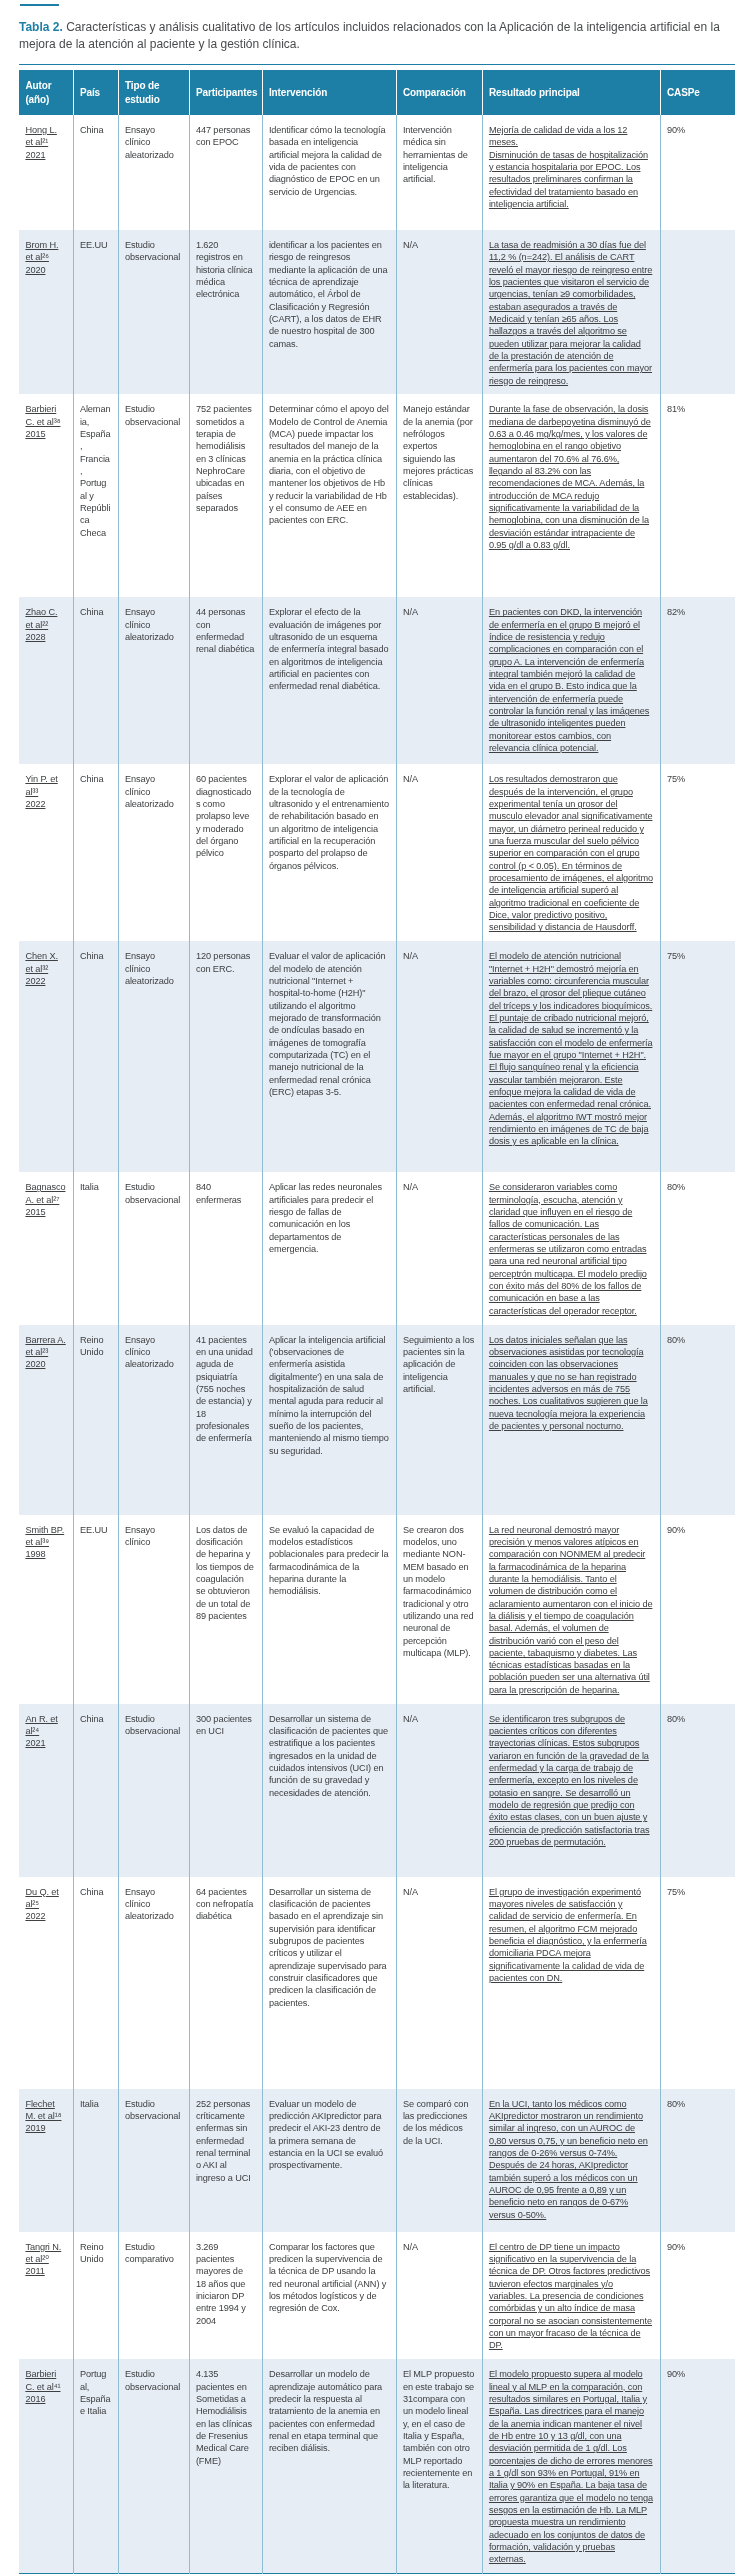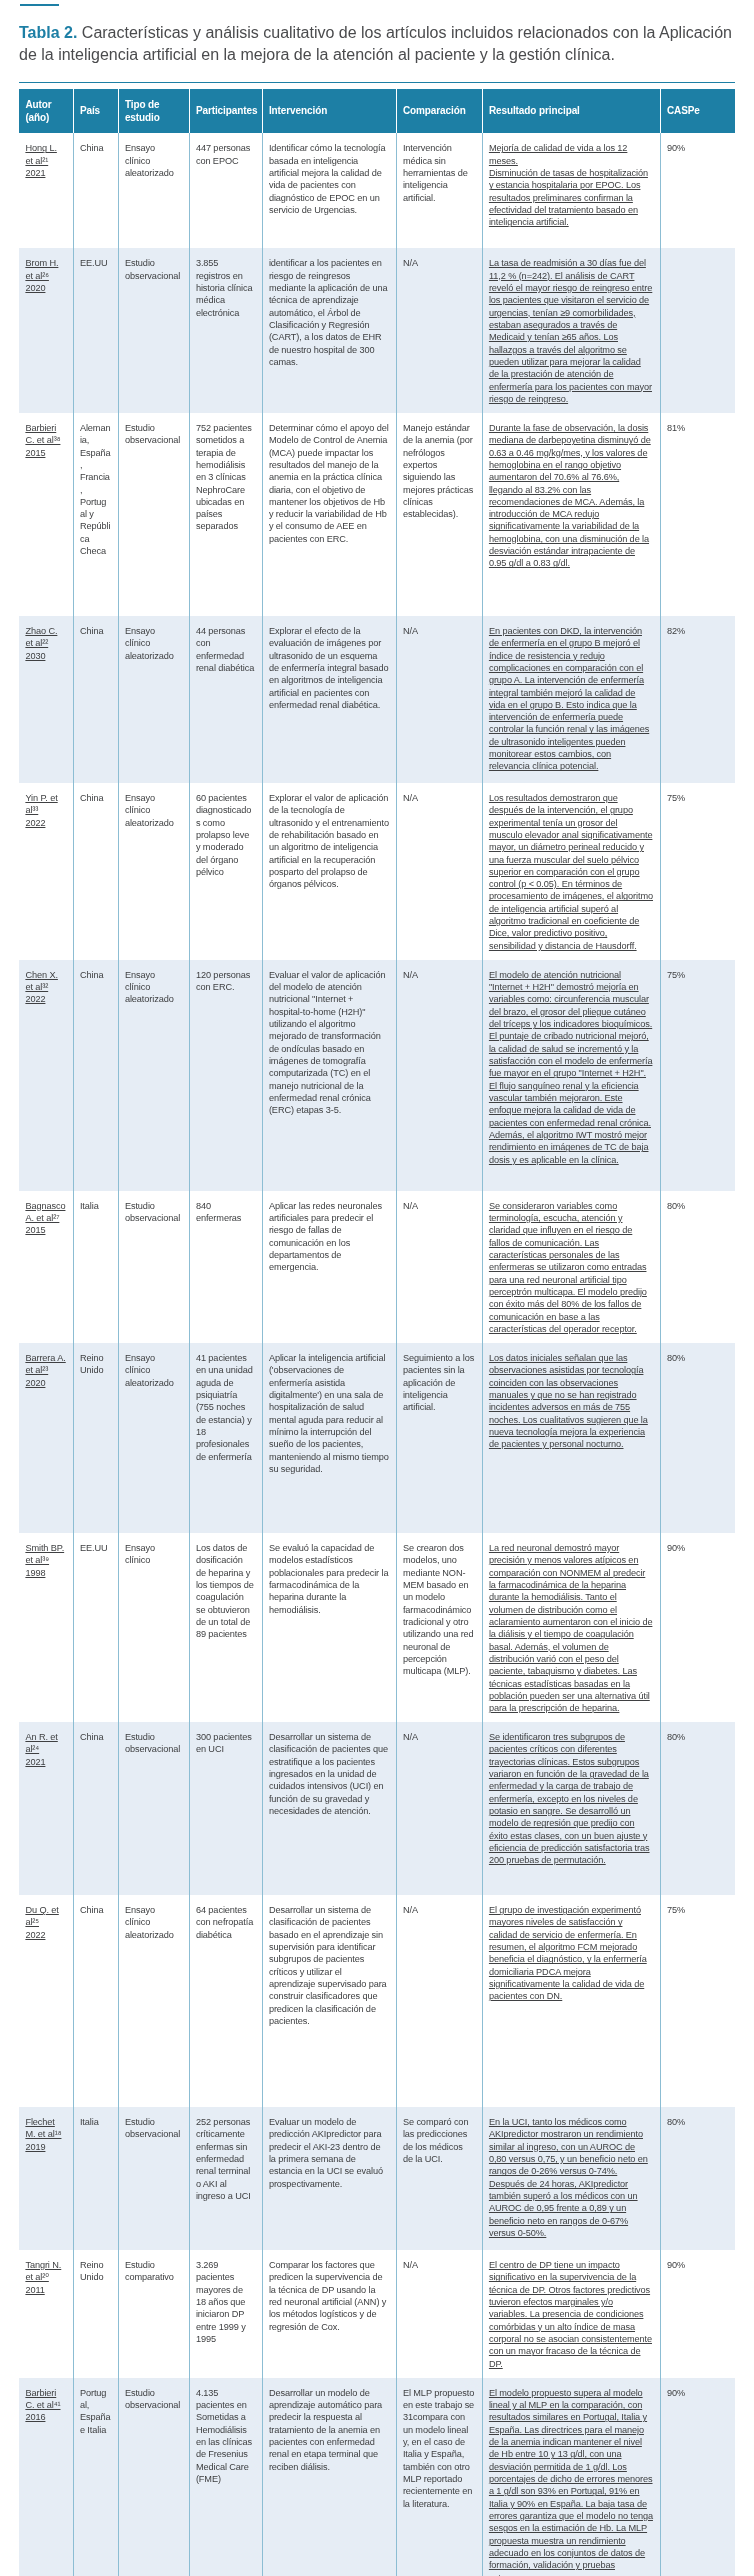--- a/index.html
+++ b/index.html
@@ -4,21 +4,21 @@
 <style>
   html,body{margin:0;padding:0;background:#ffffff;}
   body{
     width:754px;
     font-family:"Liberation Sans","DejaVu Sans",sans-serif;
     color:#3f4042;
     -webkit-font-smoothing:antialiased;
   }
   .page{padding:0 19px 16.6px 19px;}
   .top-mark{width:39px;height:2.5px;background:#1d7fa5;margin:3.8px 0 12.7px 1.3px;}
-  .title{font-size:16px;line-height:1.38;color:#4a4b4d;max-width:713px;}
+  .title{font-size:12px;line-height:1.38;color:#4a4b4d;max-width:713px;}
   .title .tag{color:#1d7fa5;font-weight:bold;}
   .title-rule{border:none;border-top:1.9px solid #1d7fa5;margin:6.4px 0 5.1px 0;}
   table.study-table{
     width:716px;
     border-collapse:collapse;
     table-layout:fixed;
     font-size:9.2px;
     line-height:1.34;
     letter-spacing:-0.1px;
   }
@@ -91,42 +91,42 @@
         <td class="pre">Mejoría de calidad de vida a los 12 meses.
 Disminución de tasas de hospitalización y estancia hospitalaria por EPOC. Los resultados preliminares confirman la efectividad del tratamiento basado en inteligencia artificial.</td>
         <td>90%</td>
       </tr>
 
       <tr style="height:157px">
         <td class="pre">Brom H. et al²⁶
 2020</td>
         <td>EE.UU</td>
         <td>Estudio observacional</td>
-        <td>3.855 registros en historia clínica médica electrónica</td>
+        <td>1.620 registros en historia clínica médica electrónica</td>
         <td>identificar a los pacientes en riesgo de reingresos mediante la aplicación de una técnica de aprendizaje automático, el Árbol de Clasificación y Regresión (CART), a los datos de EHR de nuestro hospital de 300 camas.</td>
         <td>N/A</td>
         <td class="pre">La tasa de readmisión a 30 días fue del 11,2 % (n=242). El análisis de CART reveló el mayor riesgo de reingreso entre los pacientes que visitaron el servicio de urgencias, tenían ≥9 comorbilidades, estaban asegurados a través de Medicaid y tenían ≥65 años. Los hallazgos a través del algoritmo se pueden utilizar para mejorar la calidad de la prestación de atención de enfermería para los pacientes con mayor riesgo de reingreso.</td>
         <td></td>
       </tr>
 
       <tr style="height:203px">
         <td class="pre">Barbieri C. et al³⁸
 2015</td>
         <td>Alemania, España, Francia, Portugal y República Checa</td>
         <td>Estudio observacional</td>
         <td>752 pacientes sometidos a terapia de hemodiálisis en 3 clínicas NephroCare ubicadas en países separados</td>
         <td>Determinar cómo el apoyo del Modelo de Control de Anemia (MCA) puede impactar los resultados del manejo de la anemia en la práctica clínica diaria, con el objetivo de mantener los objetivos de Hb y reducir la variabilidad de Hb y el consumo de AEE en pacientes con ERC.</td>
         <td>Manejo estándar de la anemia (por nefrólogos expertos siguiendo las mejores prácticas clínicas establecidas).</td>
         <td class="pre">Durante la fase de observación, la dosis mediana de darbepoyetina disminuyó de 0.63 a 0.46 mg/kg/mes, y los valores de hemoglobina en el rango objetivo aumentaron del 70.6% al 76.6%, llegando al 83.2% con las recomendaciones de MCA. Además, la introducción de MCA redujo significativamente la variabilidad de la hemoglobina, con una disminución de la desviación estándar intrapaciente de 0.95 g/dl a 0.83 g/dl.</td>
         <td>81%</td>
       </tr>
 
       <tr style="height:167px">
         <td class="pre">Zhao C. et al²²
-2030</td>
+2028</td>
         <td>China</td>
         <td>Ensayo clínico aleatorizado</td>
         <td>44 personas con enfermedad renal diabética</td>
         <td>Explorar el efecto de la evaluación de imágenes por ultrasonido de un esquema de enfermería integral basado en algoritmos de inteligencia artificial en pacientes con enfermedad renal diabética.</td>
         <td>N/A</td>
         <td class="pre">En pacientes con DKD, la intervención de enfermería en el grupo B mejoró el índice de resistencia y redujo complicaciones en comparación con el grupo A. La intervención de enfermería integral también mejoró la calidad de vida en el grupo B. Esto indica que la intervención de enfermería puede controlar la función renal y las imágenes de ultrasonido inteligentes pueden monitorear estos cambios, con relevancia clínica potencial.</td>
         <td>82%</td>
       </tr>
 
       <tr style="height:158px">
@@ -222,21 +222,21 @@
         <td>Evaluar un modelo de predicción AKIpredictor para predecir el AKI-23 dentro de la primera semana de estancia en la UCI se evaluó prospectivamente.</td>
         <td>Se comparó con las predicciones de los médicos de la UCI.</td>
         <td class="pre">En la UCI, tanto los médicos como AKIpredictor mostraron un rendimiento similar al ingreso, con un AUROC de 0,80 versus 0,75, y un beneficio neto en rangos de 0-26% versus 0-74%. Después de 24 horas, AKIpredictor también superó a los médicos con un AUROC de 0,95 frente a 0,89 y un beneficio neto en rangos de 0-67% versus 0-50%.</td>
         <td>80%</td>
       </tr>
 
       <tr style="height:124px">
         <td class="pre">Tangri N. et al²⁰ 2011</td>
         <td>Reino Unido</td>
         <td>Estudio comparativo</td>
-        <td>3.269 pacientes mayores de 18 años que iniciaron DP entre 1999 y 1995</td>
+        <td>3.269 pacientes mayores de 18 años que iniciaron DP entre 1994 y 2004</td>
         <td>Comparar los factores que predicen la supervivencia de la técnica de DP usando la red neuronal artificial (ANN) y los métodos logísticos y de regresión de Cox.</td>
         <td>N/A</td>
         <td class="pre">El centro de DP tiene un impacto significativo en la supervivencia de la técnica de DP. Otros factores predictivos tuvieron efectos marginales y/o variables. La presencia de condiciones comórbidas y un alto índice de masa corporal no se asocian consistentemente con un mayor fracaso de la técnica de DP.</td>
         <td>90%</td>
       </tr>
 
       <tr style="height:188px">
         <td class="pre">Barbieri C. et al⁴¹ 2016</td>
         <td>Portugal, España e Italia</td>
         <td>Estudio observacional</td>

